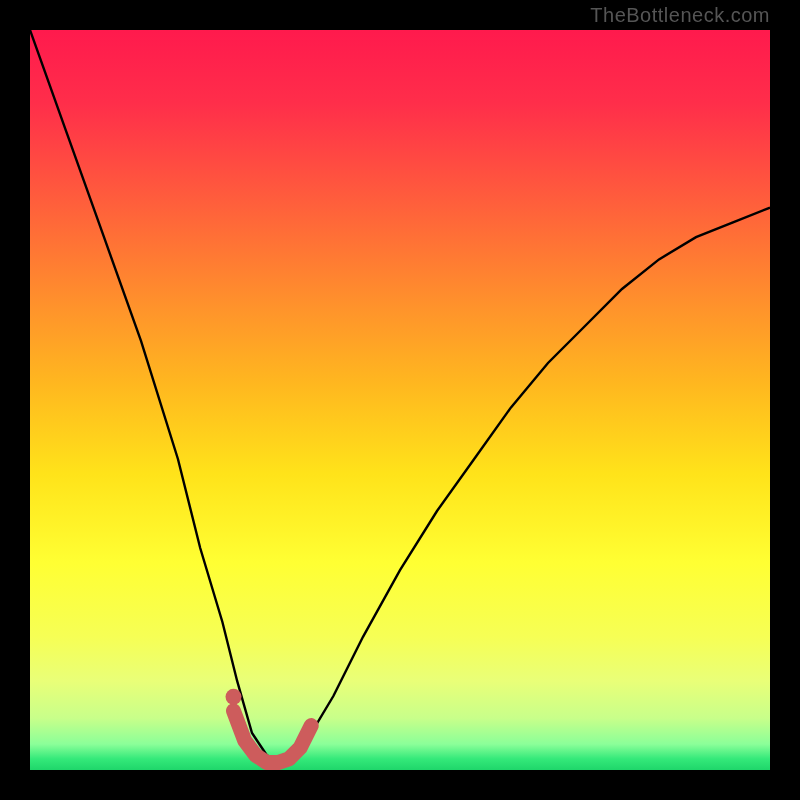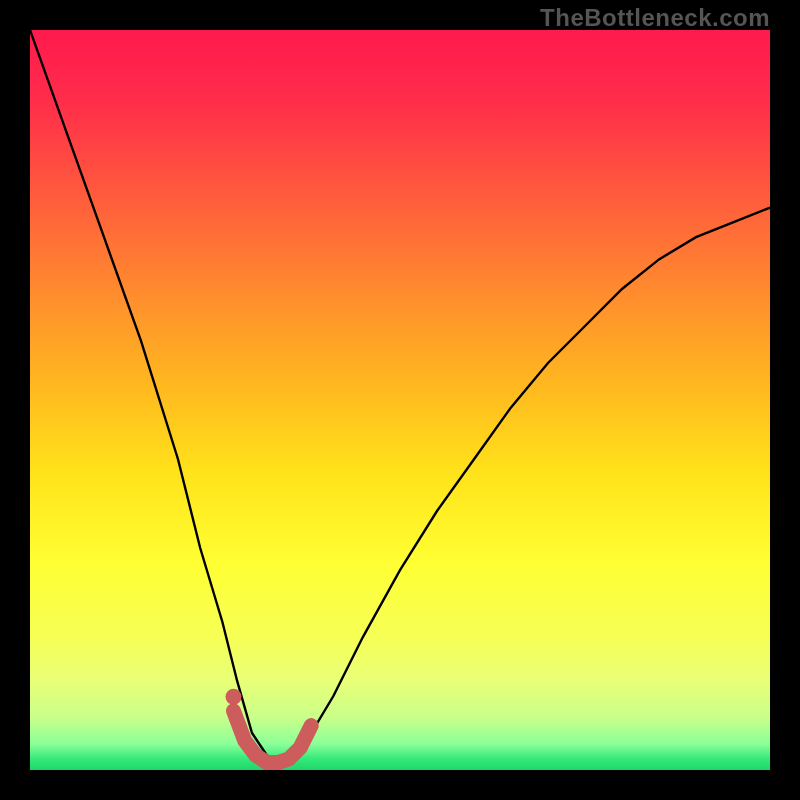--- a/index.html
+++ b/index.html
@@ -21,22 +21,22 @@
   }
   .gradient-bg {
     position: absolute;
     left: 0; top: 0; right: 0; bottom: 0;
   }
   .watermark {
     position: absolute;
     top: 4px;
     right: 30px;
     color: #555;
-    font-size: 24px;
-    font-weight: 700;
+    font-size: 20px;
+    font-weight: 400;
     letter-spacing: 0.5px;
   }
   svg.curves {
     position: absolute;
     left: 0; top: 0;
   }
 </style>
 </head>
 <body>
 

